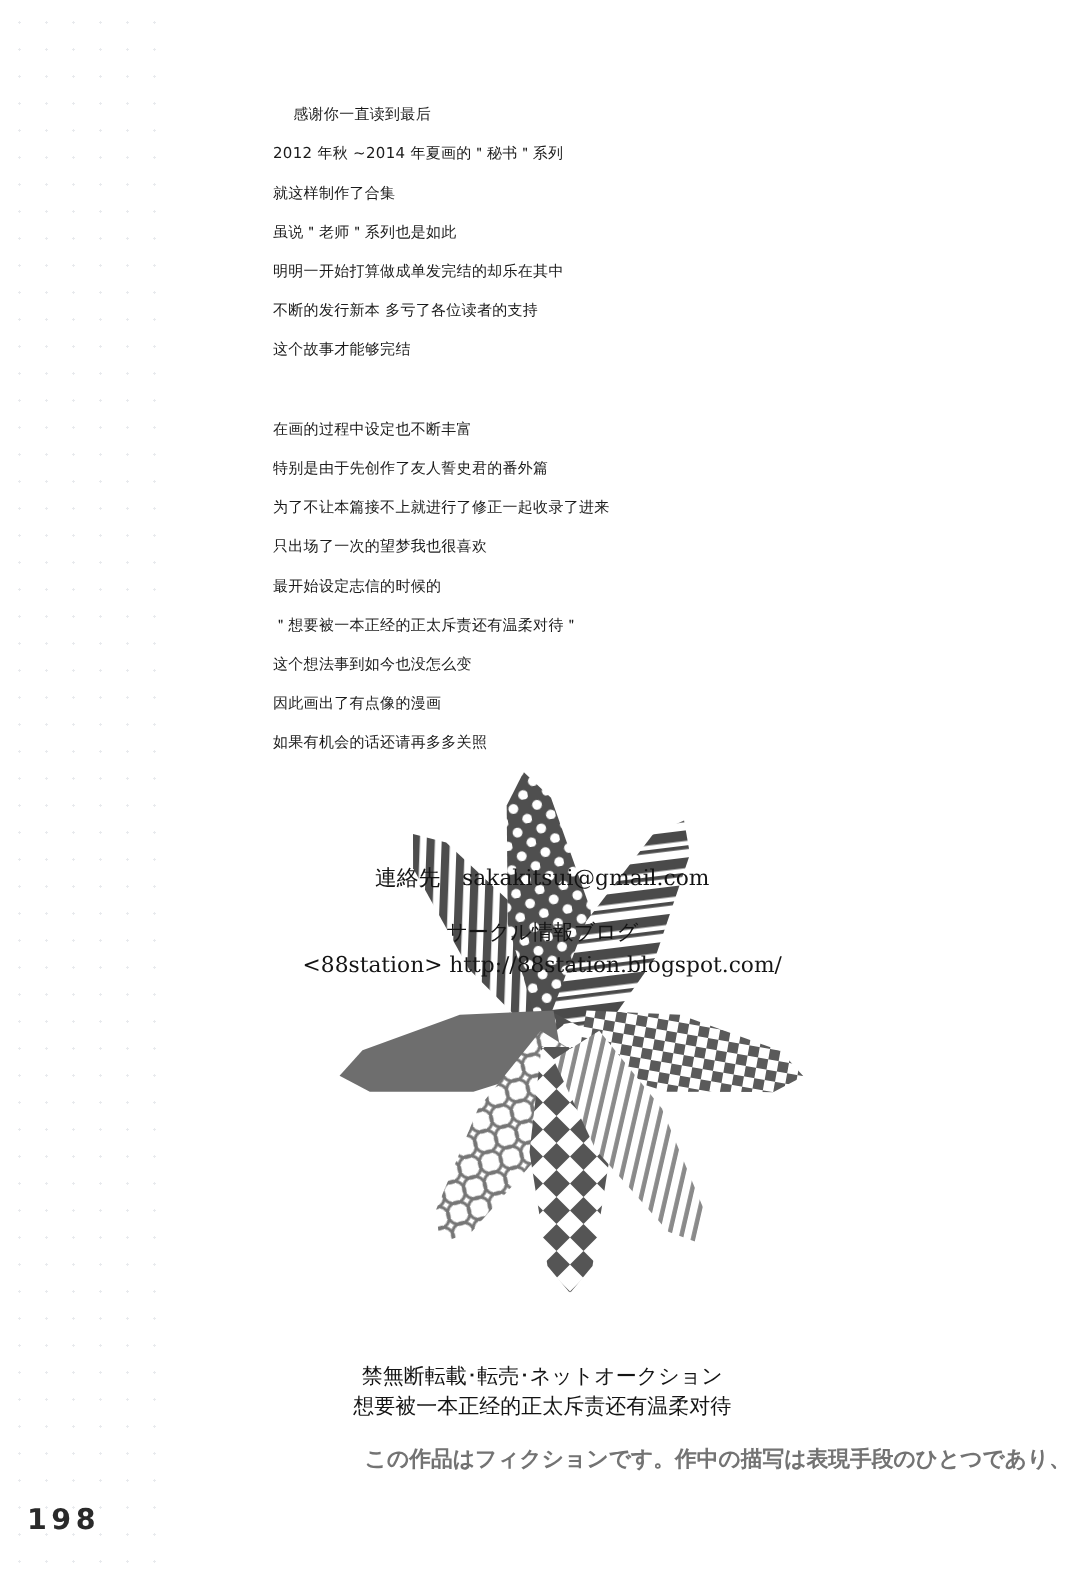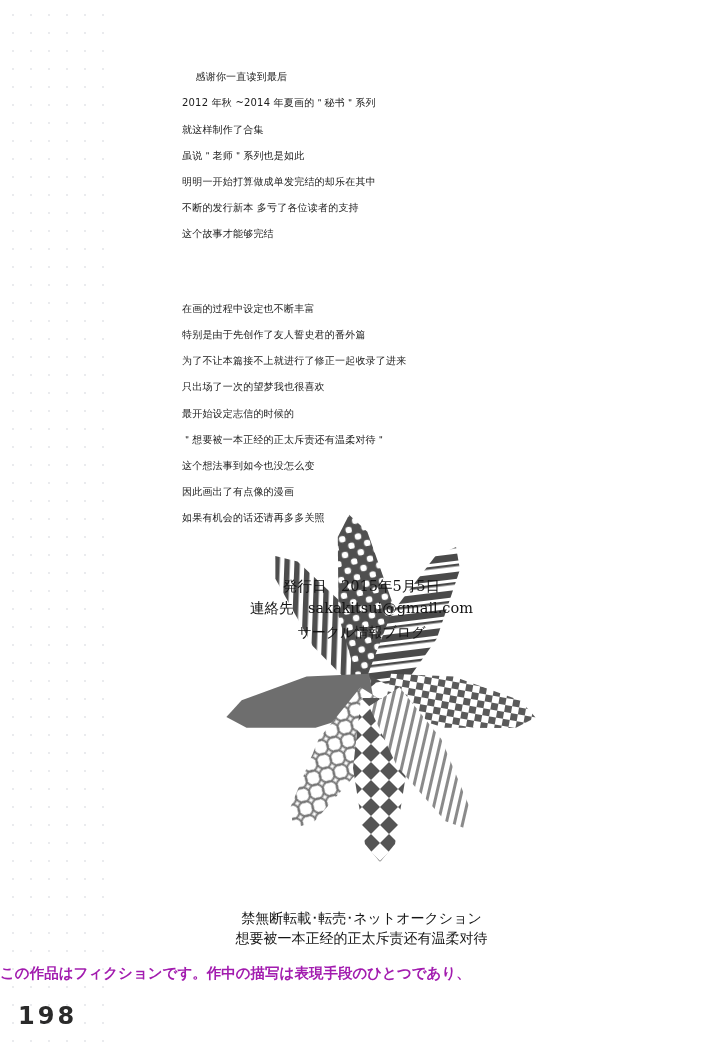--- a/index.html
+++ b/index.html
@@ -46,21 +46,20 @@
     width: 520px;
     font-family: "DejaVu Sans", sans-serif;
     font-size: 10px;
     line-height: 26.2px;
     color: #1b1b1b;
     letter-spacing: 0.2px;
     white-space: pre-wrap;
   }
   .afterword .para2 {
     display: block;
-    margin-top: 22px;
   }
 
   
   #tie-art {
     position: absolute;
     left: 150px;
     top: 400px;
     width: 460px;
     height: 500px;
   }
@@ -75,21 +74,21 @@
     font-size: 14.5px;
     line-height: 22px;
     color: #141414;
   }
   .colophon .row {
     display: block;
     white-space: pre;
   }
   .colophon .blog {
     display: block;
-    margin-top: 2px;
+    margin-top: 14px;
     font-size: 14px;
   }
 
   .notice {
     position: absolute;
     left: 0;
     top: 908px;
     width: 723px;
     text-align: center;
     font-family: "DejaVu Serif", serif;
@@ -97,35 +96,35 @@
     line-height: 20px;
     color: #141414;
   }
   .notice span { display: block; }
 
   .disclaimer {
     position: absolute;
     left: 0;
     top: 962px;
     width: 714px;
-    text-align: left;
+    text-align: right;
     font-family: "DejaVu Serif", serif;
     font-size: 14.5px;
     line-height: 21px;
-    color: #a21caf;
+    color: #737373;
     font-weight: 600;
   }
   .disclaimer span { display: block; }
 
   .page-number {
     position: absolute;
     left: 18px;
     top: 1002px;
     font-family: "DejaVu Sans", sans-serif;
-    font-size: 24px;
+    font-size: 19px;
     letter-spacing: 3px;
     color: #2a2a2a;
     font-weight: 700;
   }
 </style>
 </head>
 <body>
 
 <div id="page">
 
@@ -233,23 +232,23 @@
         <path d="M -19 -8 L 19 -8 L 27 -78 L 15 -154 L 0 -172 L -15 -154 L -27 -78 Z" fill="url(#p-argyle)"></path>
       </g>
 
       <g transform="rotate(148)">
         <path d="M -18 -8 L 18 -8 L 26 -74 L 14 -146 L 0 -164 L -14 -146 L -26 -74 Z" fill="url(#p-hatch)"></path>
       </g>
     </g>
   </svg>
 
   <div class="colophon">
-    <span class="row"><span>発行日</span> <span>2015年5月5日</span></span>
     <span class="row"><span>連絡先</span> <span>sakakitsui@gmail.com</span></span>
     <span class="blog">サークル情報ブログ</span>
+    <span class="row">&lt;88station&gt; http://88station.blogspot.com/</span>
   </div>
 
   <div class="notice">
     <span>禁無断転載･転売･ネットオークション</span>
     <span>想要被一本正经的正太斥责还有温柔对待</span>
   </div>
 
   <div class="disclaimer">
     <span>この作品はフィクションです。作中の描写は表現手段のひとつであり、</span>
   </div>

